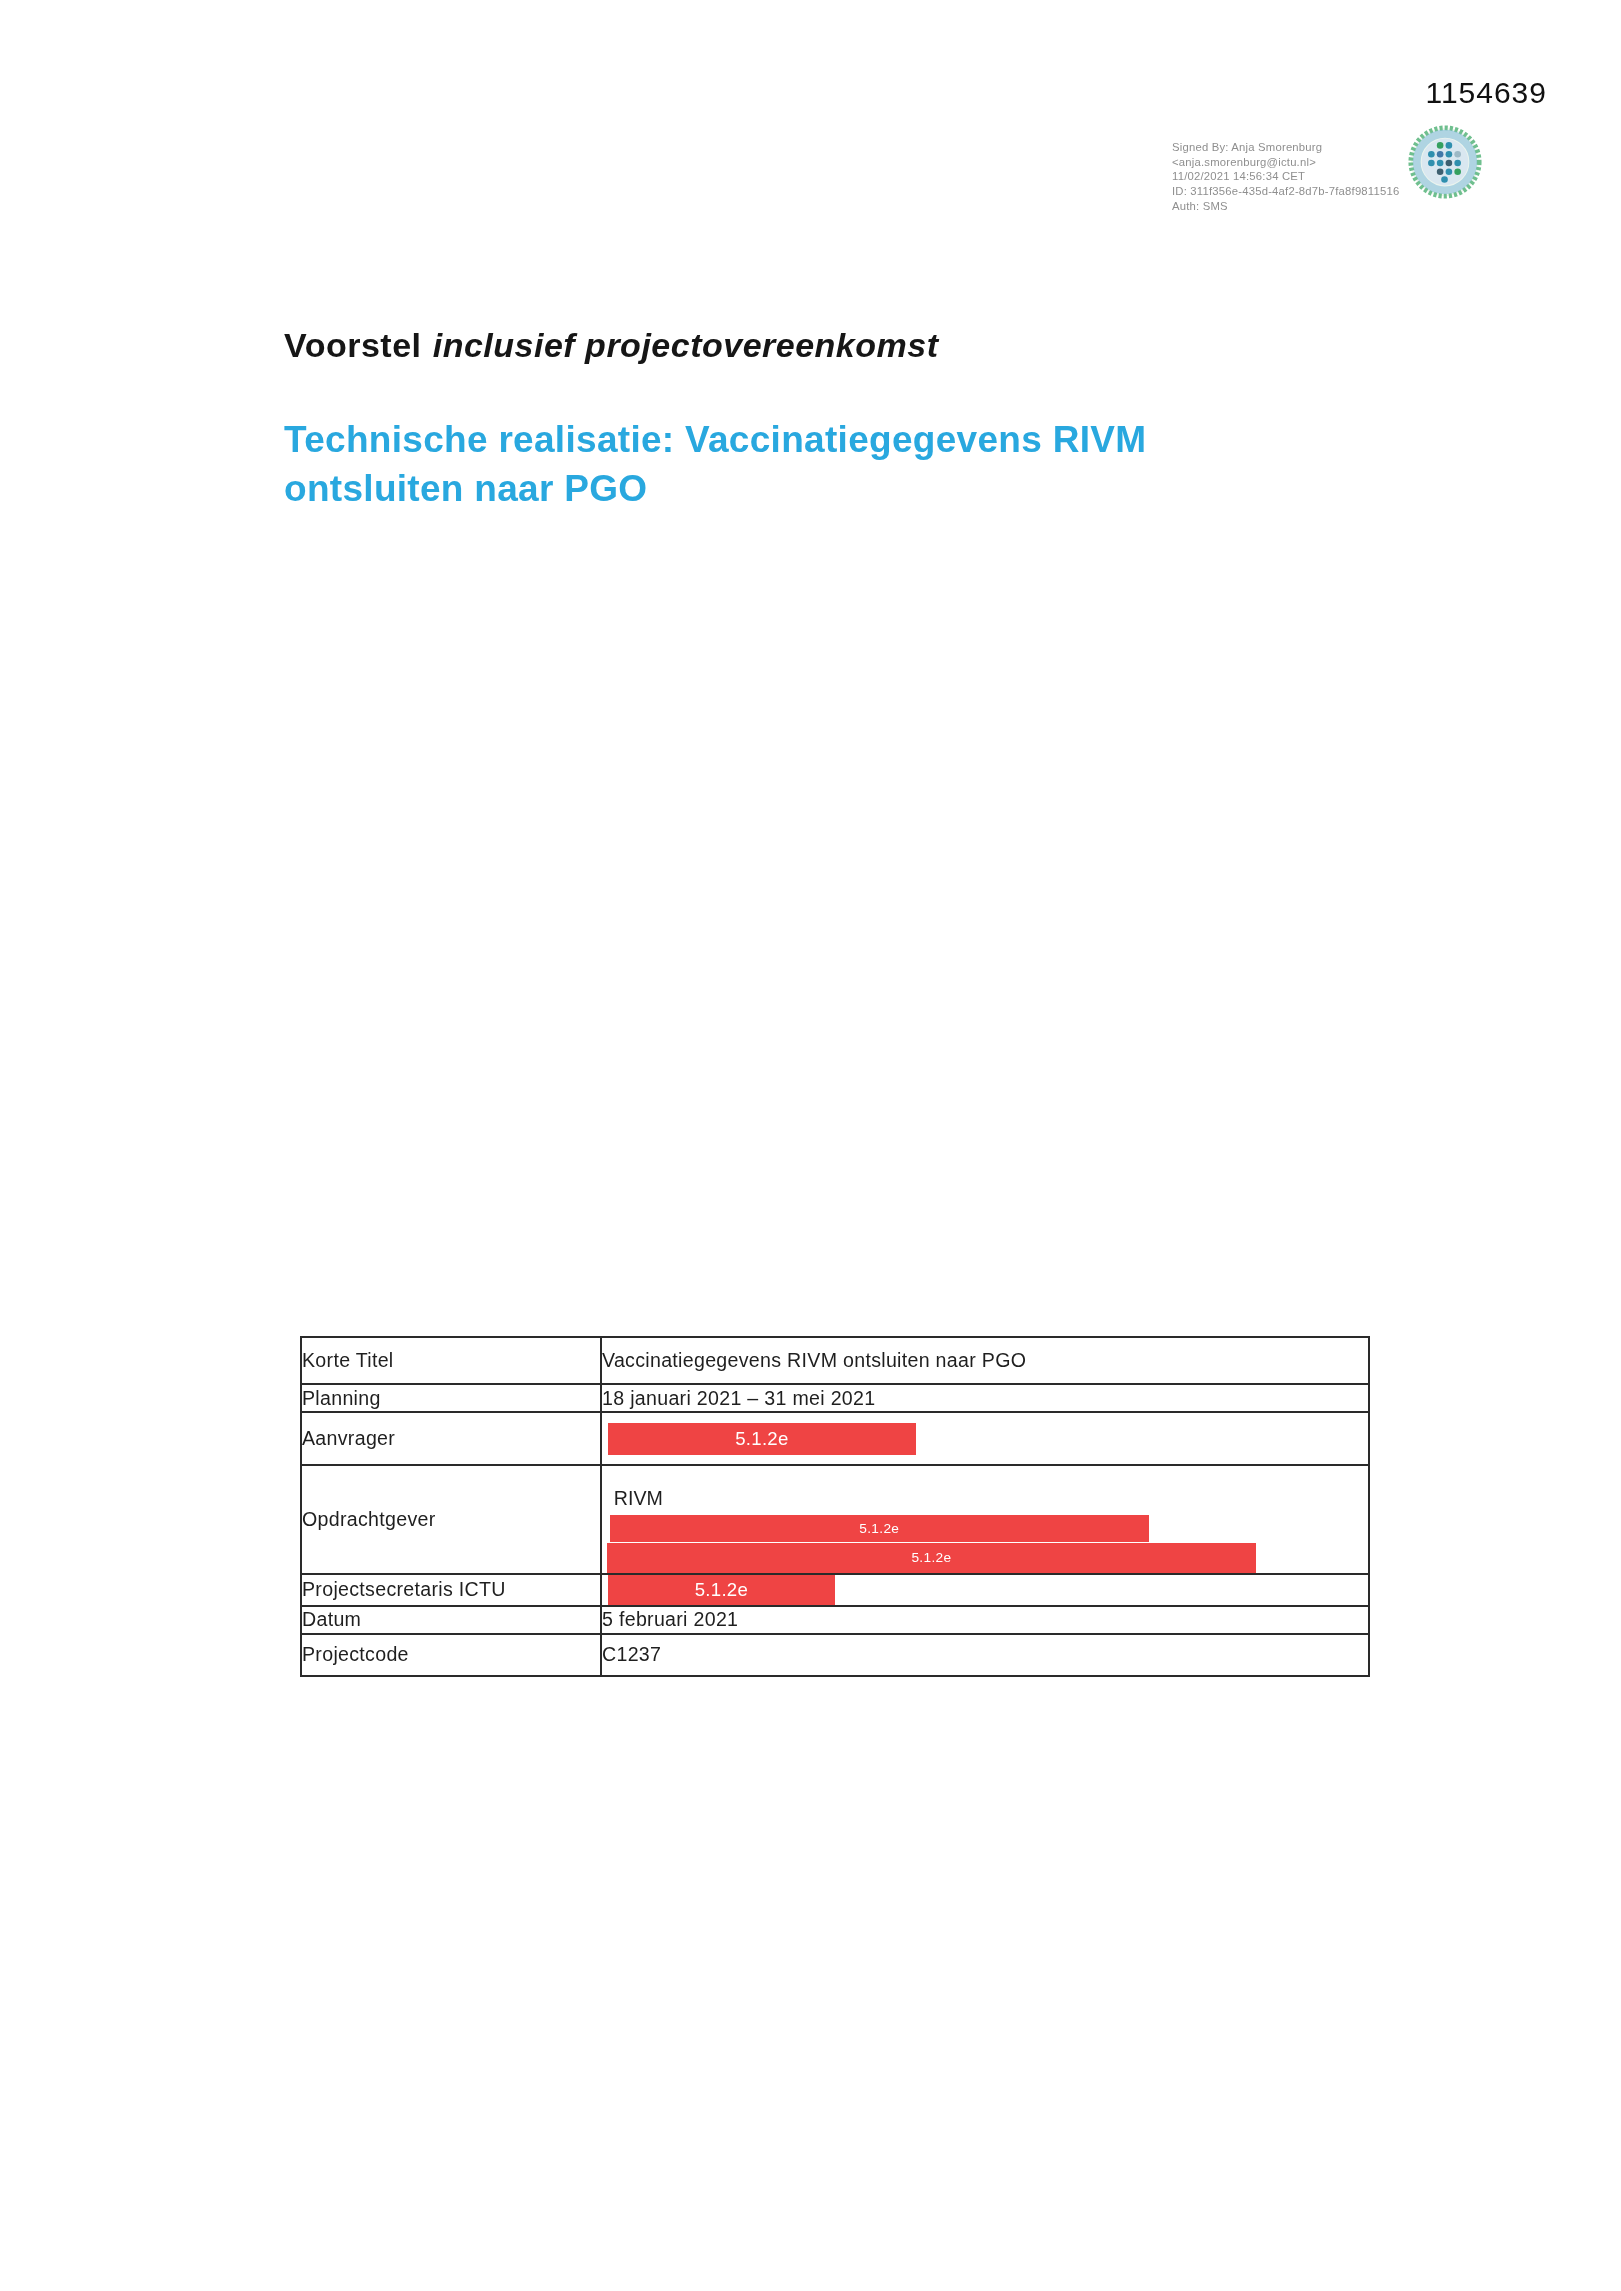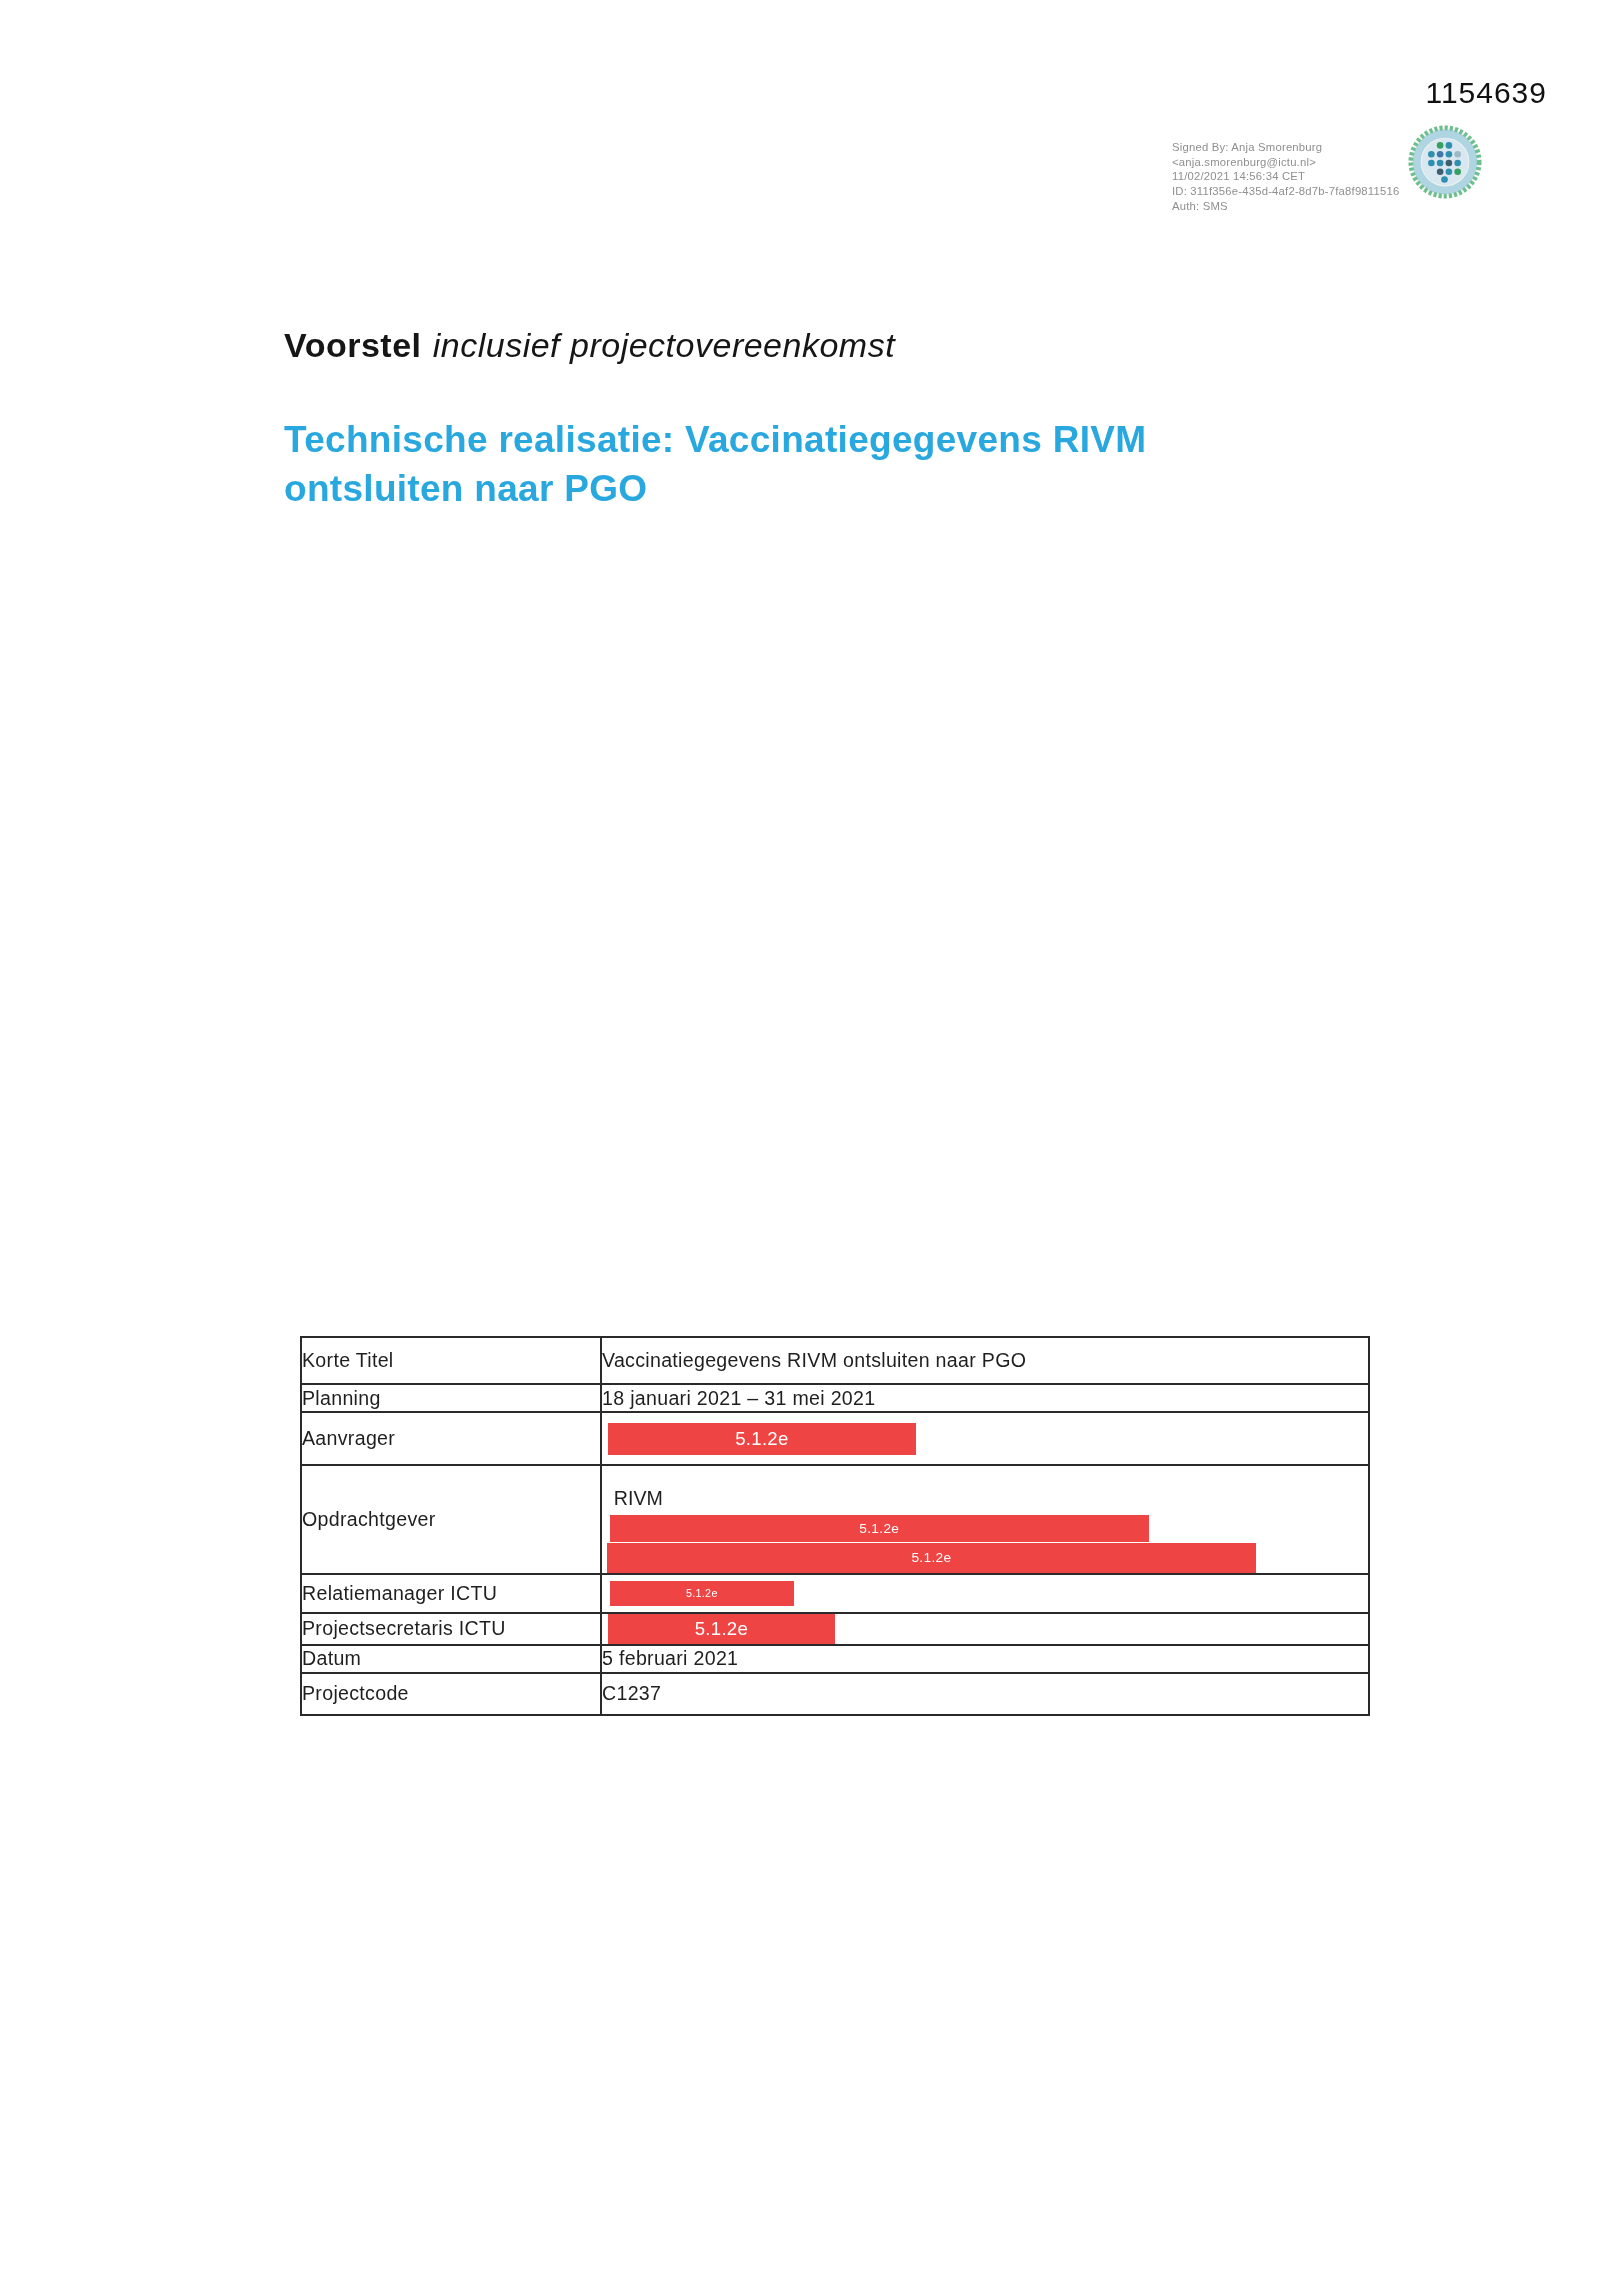--- a/index.html
+++ b/index.html
@@ -39,21 +39,21 @@
 
   
   .title-line {
     position: absolute;
     top: 326px; left: 284px;
     font-size: 34px;
     color: #161616;
     white-space: nowrap;
   }
   .title-line .t-bold { font-weight: 700; letter-spacing: 0.5px; }
-  .title-line .t-italic { font-style: italic; font-weight: 400; margin-left: 0.33em; letter-spacing: 0.5px; }
+  .title-line .t-italic { font-style: italic; font-weight: 700; margin-left: 0.33em; letter-spacing: 0.5px; }
 
   .heading-cyan {
     position: absolute;
     top: 416px; left: 284px;
     width: 1010px;
     font-size: 37px;
     font-weight: 700;
     line-height: 1.32;
     color: #29a8df;
     letter-spacing: 0.3px;
@@ -170,26 +170,20 @@
     <tr class="r-opdr">
       <td class="lbl">Opdrachtgever</td>
       <td>
         <div class="opdr-cell-inner">
           <div class="opdr-rivm">RIVM</div>
           <div class="redact bar-opd-1">5.1.2e</div>
           <div class="redact bar-opd-2">5.1.2e</div>
         </div>
       </td>
     </tr>
-    <tr class="r-relatie">
-      <td class="lbl">Relatiemanager ICTU</td>
-      <td>
-        <div class="redact bar-relatie">5.1.2e</div>
-      </td>
-    </tr>
     <tr class="r-secr">
       <td class="lbl">Projectsecretaris ICTU</td>
       <td>
         <div class="redact bar-secretaris">5.1.2e</div>
       </td>
     </tr>
     <tr class="r-datum">
       <td class="lbl">Datum</td>
       <td class="val">5 februari 2021</td>
     </tr>

